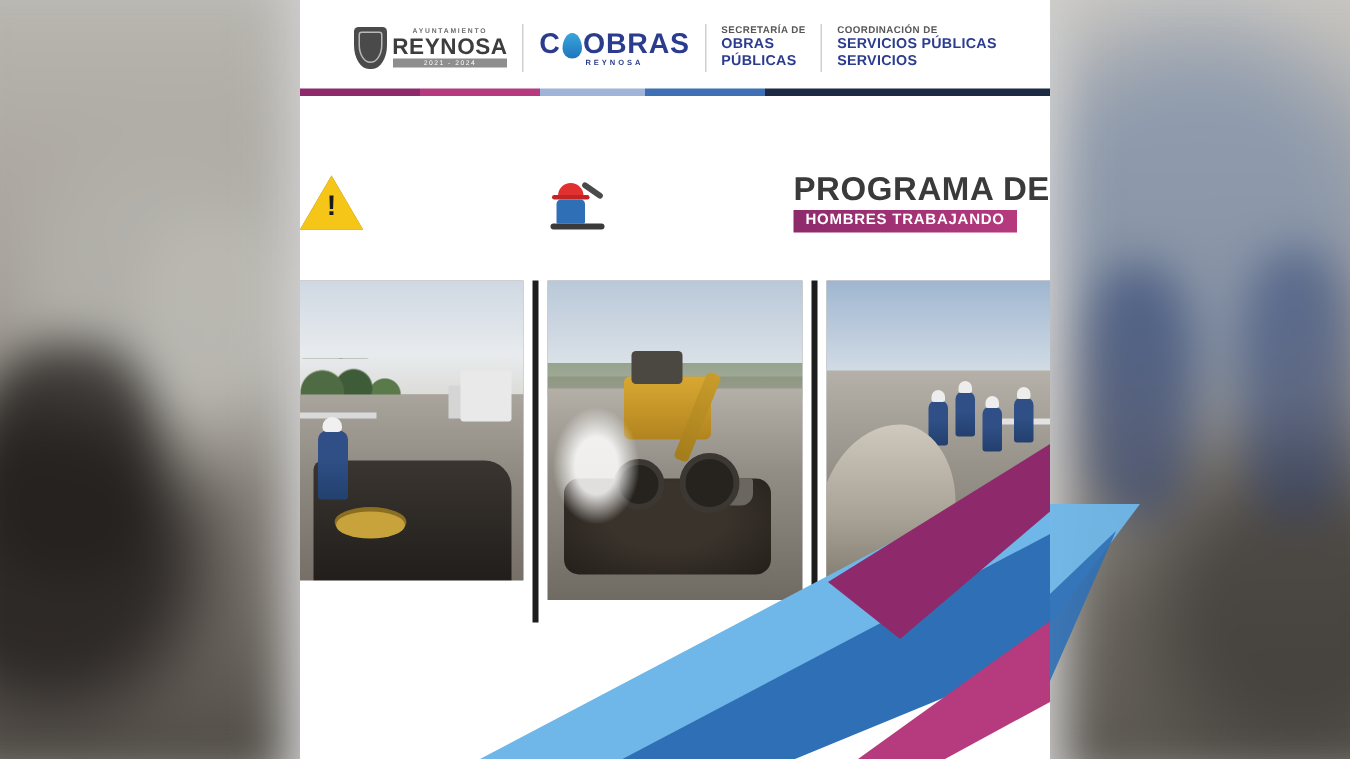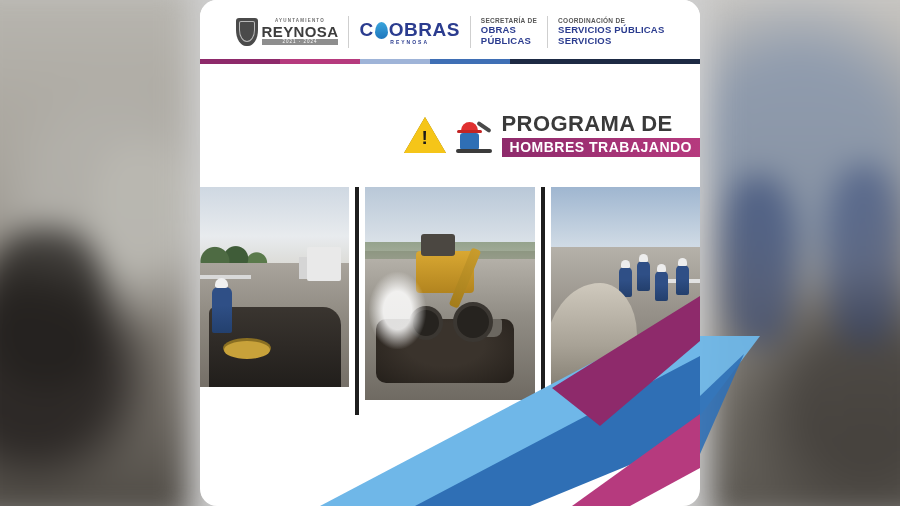--- a/index.html
+++ b/index.html
@@ -60,21 +60,20 @@
 
   
   .card {
     position: absolute;
     left: 200px;
     top: 0;
     width: 500px;
     height: 506px;
     background: #ffffff;
     overflow: hidden;
-    border-radius: 17px;
   }
 
   
   .header {
     position: relative;
     height: 70px;
     background: #ffffff;
   }
   .logo-row {
     display: flex;
@@ -190,21 +189,21 @@
     bottom: 6px;
     height: 5px;
     display: flex;
   }
   .header-rule i { display: block; height: 100%; }
 
   
   .program {
     display: flex;
     align-items: center;
-    justify-content: flex-end;
+    justify-content: space-between;
     gap: 8px;
     margin-top: 42px;
     height: 46px;
   }
   .warn-sign {
     width: 0;
     height: 0;
     border-left: 21px solid transparent;
     border-right: 21px solid transparent;
     border-bottom: 36px solid #f5c518;
@@ -269,21 +268,21 @@
   .program-title {
     font-size: 22px;
     font-weight: bold;
     color: #3a3a3a;
     letter-spacing: 0.4px;
   }
   .program-sub {
     margin-top: 3px;
     background: linear-gradient(90deg, #8e2a6b 0%, #b63a7e 100%);
     color: #ffffff;
-    font-size: 14px;
+    font-size: 10px;
     font-weight: bold;
     letter-spacing: 0.5px;
     padding: 2px 8px 3px;
     display: inline-block;
   }
 
   
   .photos {
     position: absolute;
     left: 0;

